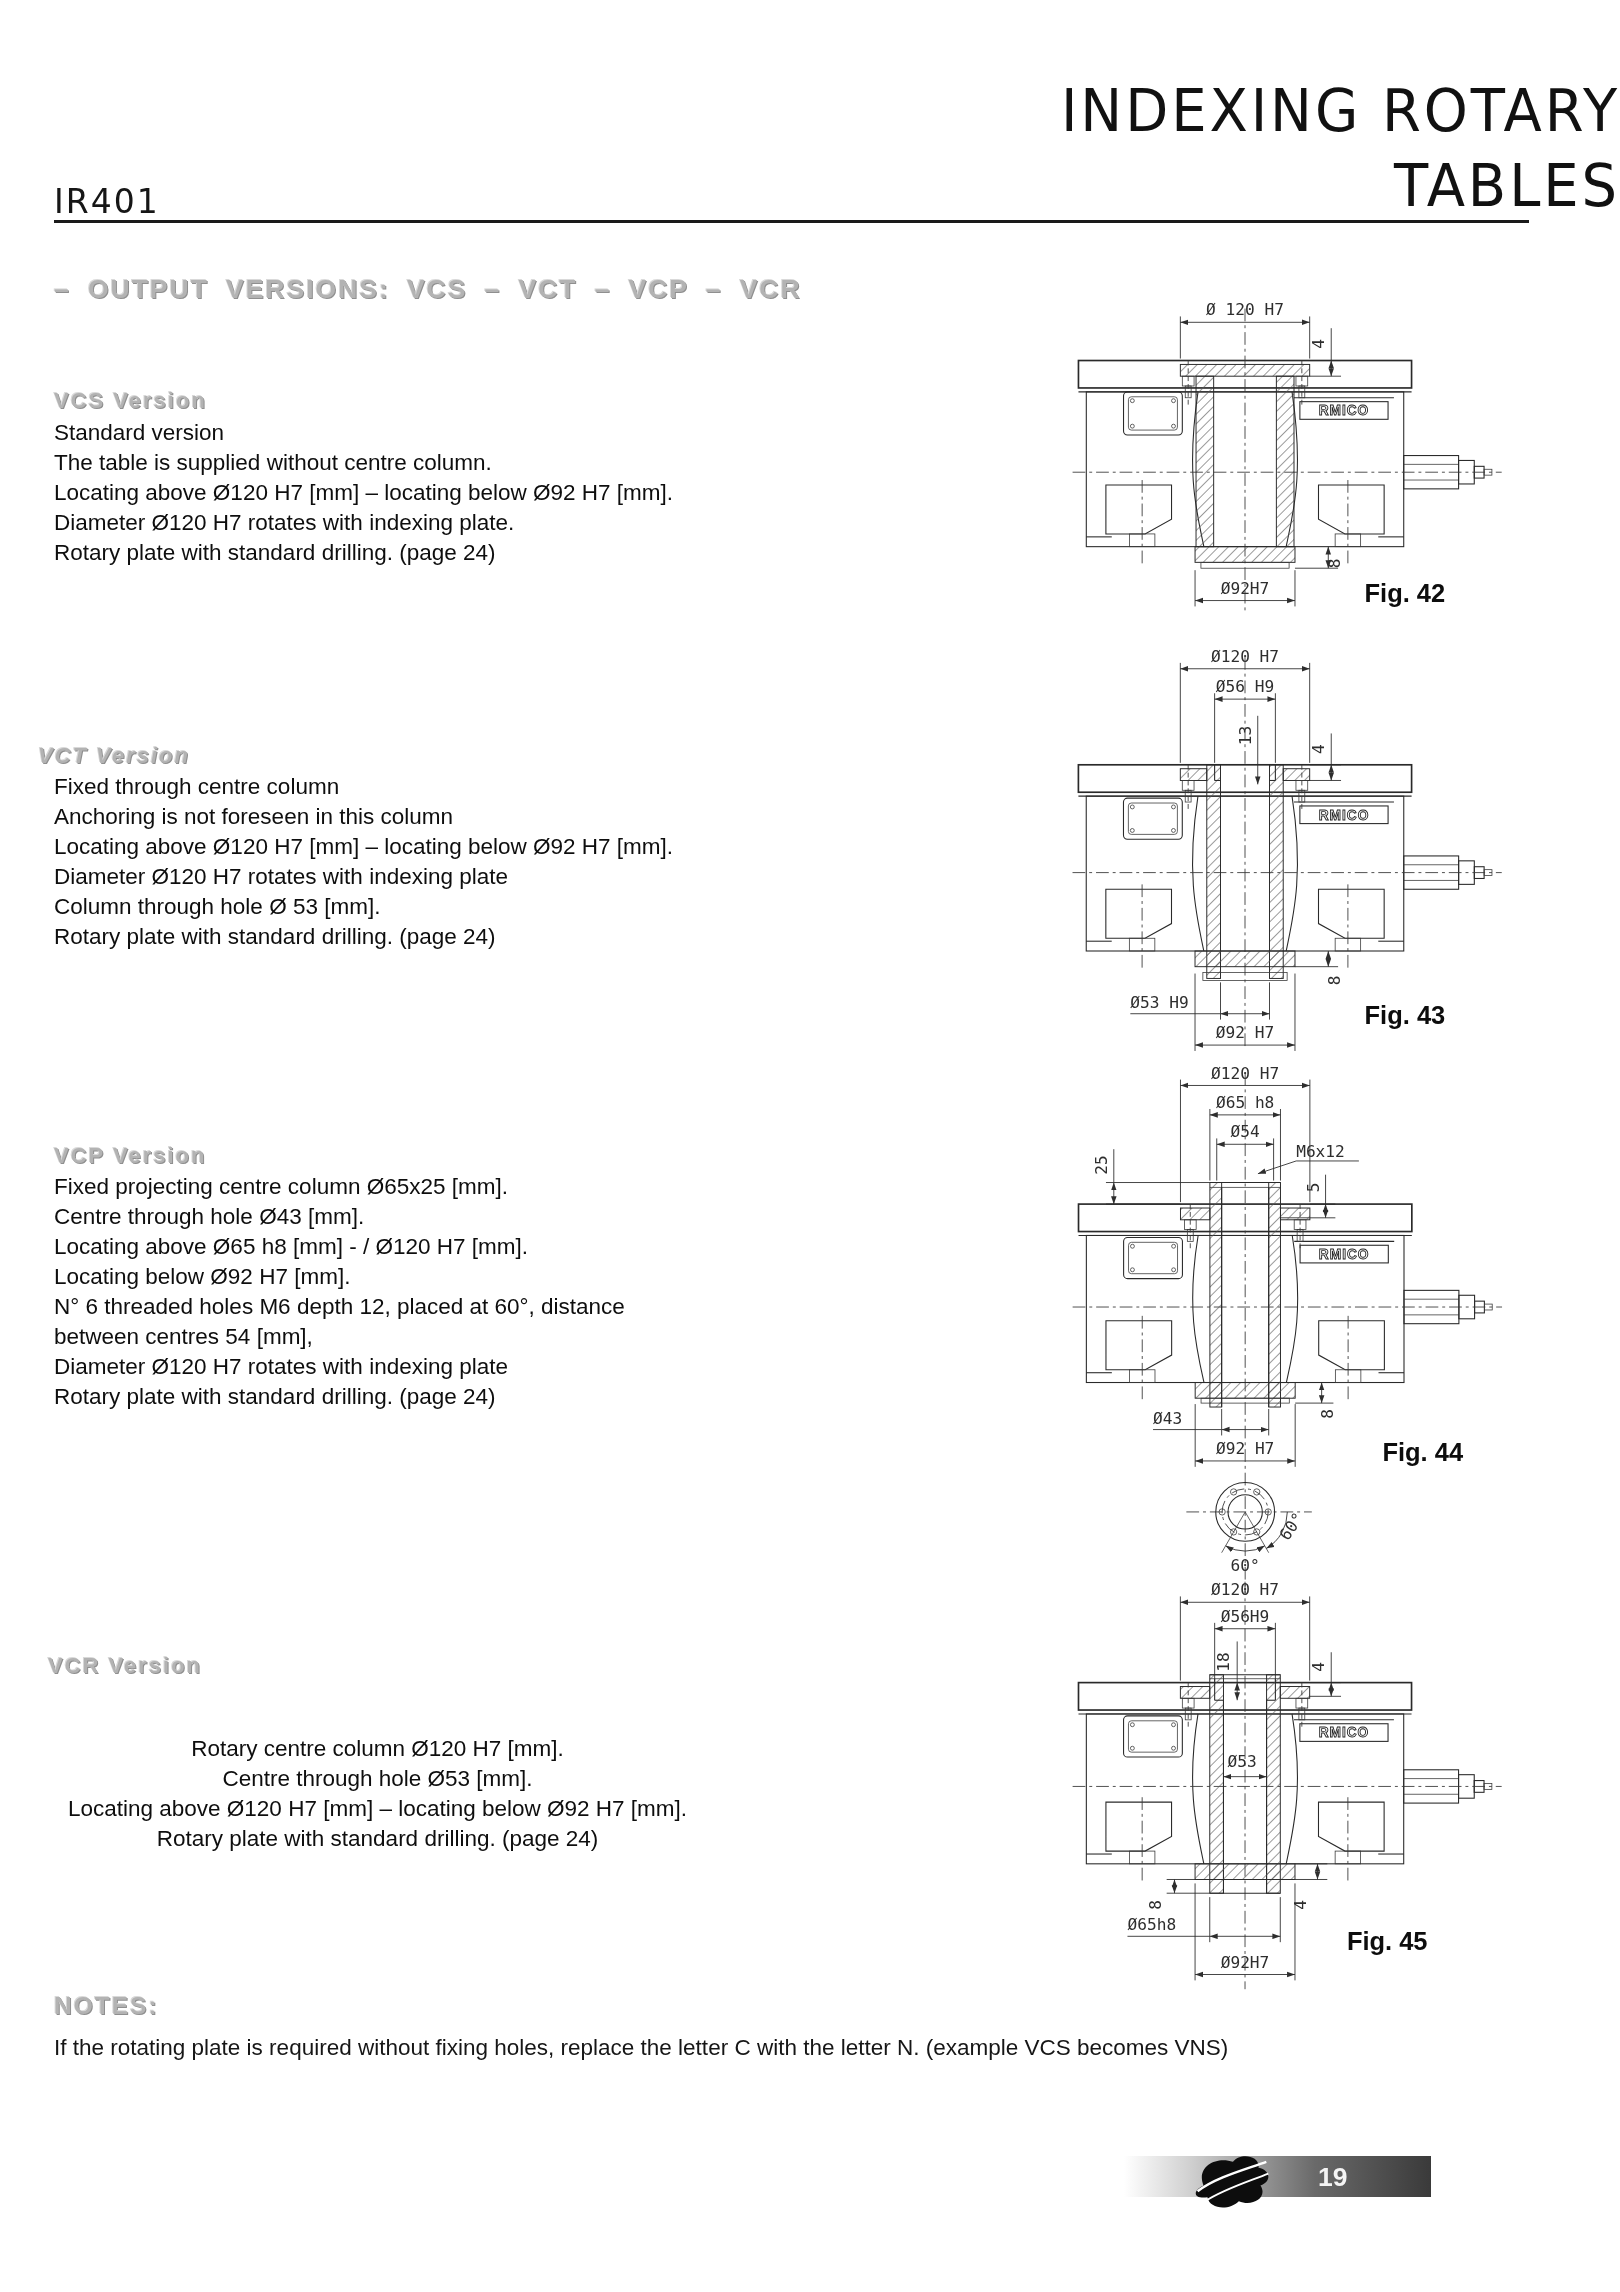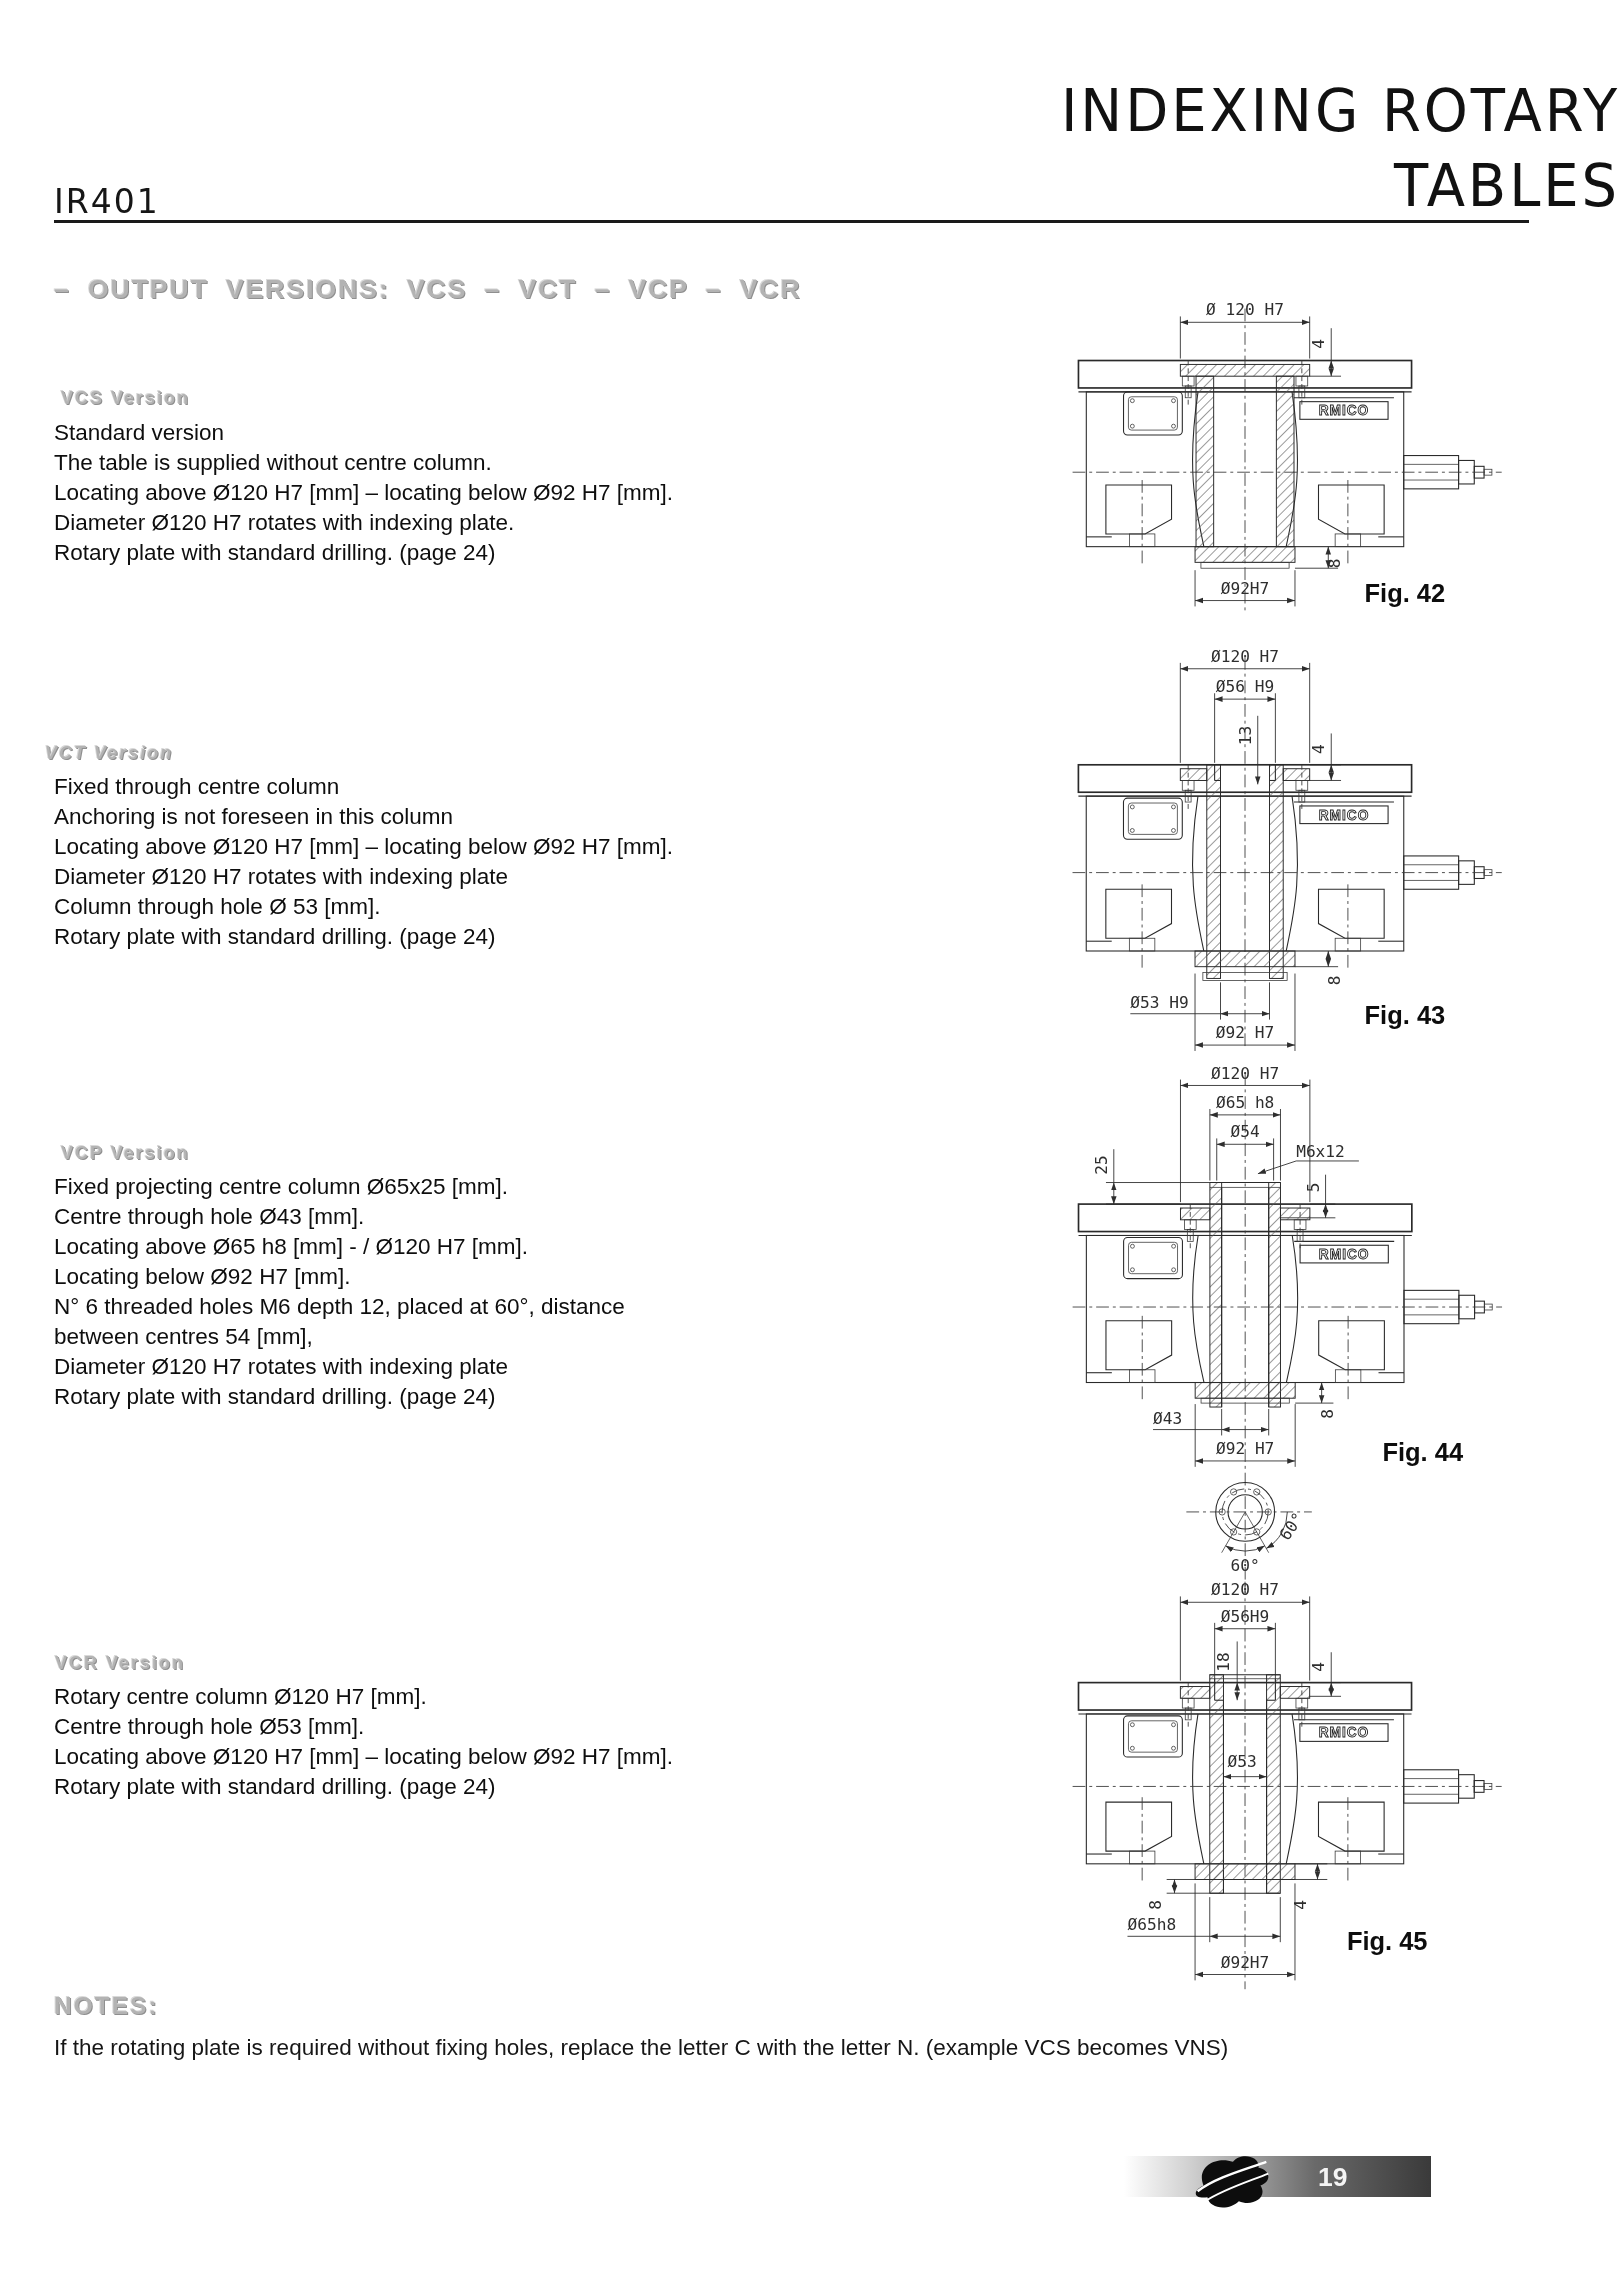--- a/index.html
+++ b/index.html
@@ -7,21 +7,21 @@
        font-family:"Liberation Sans",sans-serif;color:#161616;overflow:hidden;}
   .abs{position:absolute;}
   .model{left:54px;top:182px;font-size:33px;letter-spacing:2px;font-family:"DejaVu Sans",sans-serif;}
   .rule{left:54px;top:220px;width:1475px;height:2.9px;background:#1a1a1a;}
   .title{right:93px;text-align:right;font-family:"DejaVu Sans",sans-serif;font-weight:400;
          font-size:56px;letter-spacing:2.9px;color:#111;transform:scaleY(1.04);}
   .t1{top:78px;} .t2{top:153px;}
   .gray-head{color:#b3b3b3;font-weight:bold;letter-spacing:2px;
              text-shadow:-1px -1px 0 #d9d9d9,1px 1px 0 #8f8f8f;}
   .outhead{left:54px;top:274px;font-size:26.5px;word-spacing:7.8px;}
-  .vhead{font-size:18px;margin-left:7px;}
+  .vhead{font-size:22px;}
   .tblock{left:54px;width:647px;font-size:22.5px;line-height:30px;color:#0e0e0e;}
   .notes-head{left:54px;top:1992px;font-size:24.5px;}
   .notes-text{left:54px;top:2035px;width:1372px;font-size:22.5px;}
   .fig{pointer-events:none;}
   svg text.dim{font-family:"DejaVu Sans Mono",monospace;font-size:16.5px;fill:#2e2e2e;}
   svg text.dimc{text-anchor:middle;}
   svg text.cap{font-family:"Liberation Sans",sans-serif;font-weight:bold;font-size:26px;fill:#0d0d0d;}
   svg text.logo-txt{font-family:"Liberation Sans",sans-serif;font-weight:bold;font-size:14px;
       fill:#fff;stroke:#222;stroke-width:0.9px;letter-spacing:1px;text-anchor:middle;}
   svg .ln{stroke:#2a2a2a;stroke-width:1.1;fill:none;}
@@ -68,21 +68,21 @@
   <div>Fixed projecting centre column Ø65x25 [mm].</div>
   <div>Centre through hole Ø43 [mm].</div>
   <div>Locating above Ø65 h8 [mm] - / Ø120 H7 [mm].</div>
   <div>Locating below Ø92 H7 [mm].</div>
   <div>N° 6 threaded holes M6 depth 12, placed at 60°, distance between centres 54 [mm],</div>
   <div>Diameter Ø120 H7 rotates with indexing plate</div>
   <div>Rotary plate with standard drilling. (page 24)</div>
 </div>
 
 <div class="abs gray-head vhead" style="left:48px;top:1653px;">VCR Version</div>
-<div class="abs tblock" style="top:1682px;">
+<div class="abs tblock" style="top:1734px;text-align:center;">
   <div>Rotary centre column Ø120 H7 [mm].</div>
   <div>Centre through hole Ø53 [mm].</div>
   <div>Locating above Ø120 H7 [mm] – locating below Ø92 H7 [mm].</div>
   <div>Rotary plate with standard drilling. (page 24)</div>
 </div>
 
 <div class="abs gray-head notes-head">NOTES:</div>
 <div class="abs notes-text">If the rotating plate is required without fixing holes, replace the letter C with the letter N. (example VCS becomes VNS)</div>
 
 <svg class="abs fig" style="left:1049px;top:289px;" width="490" height="338" viewBox="0 0 500 345">

